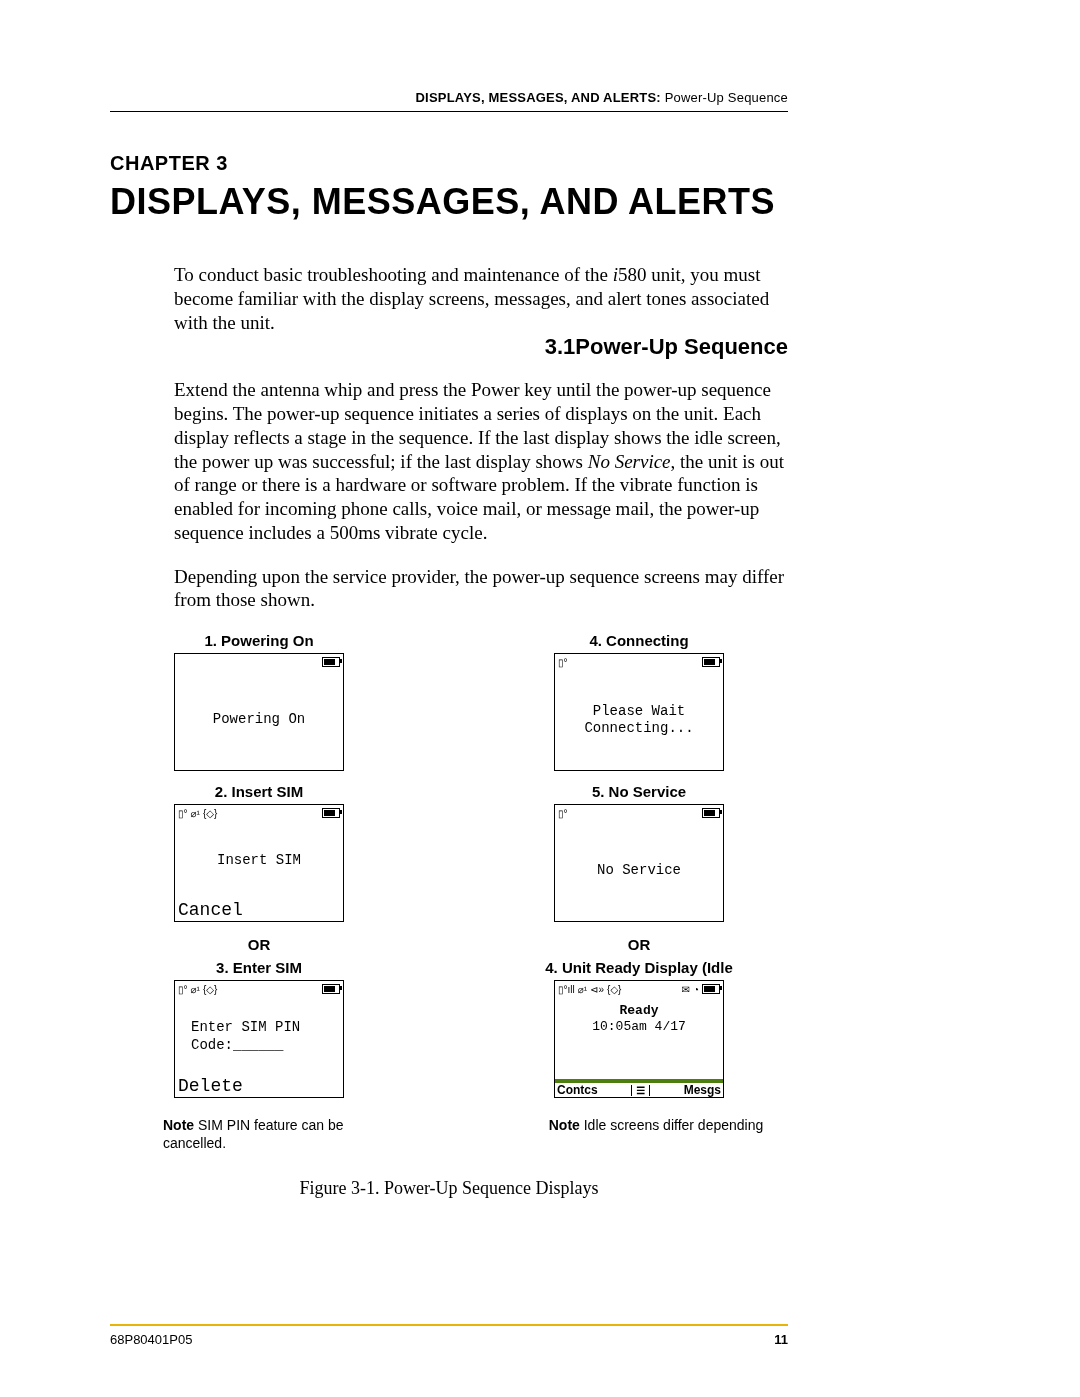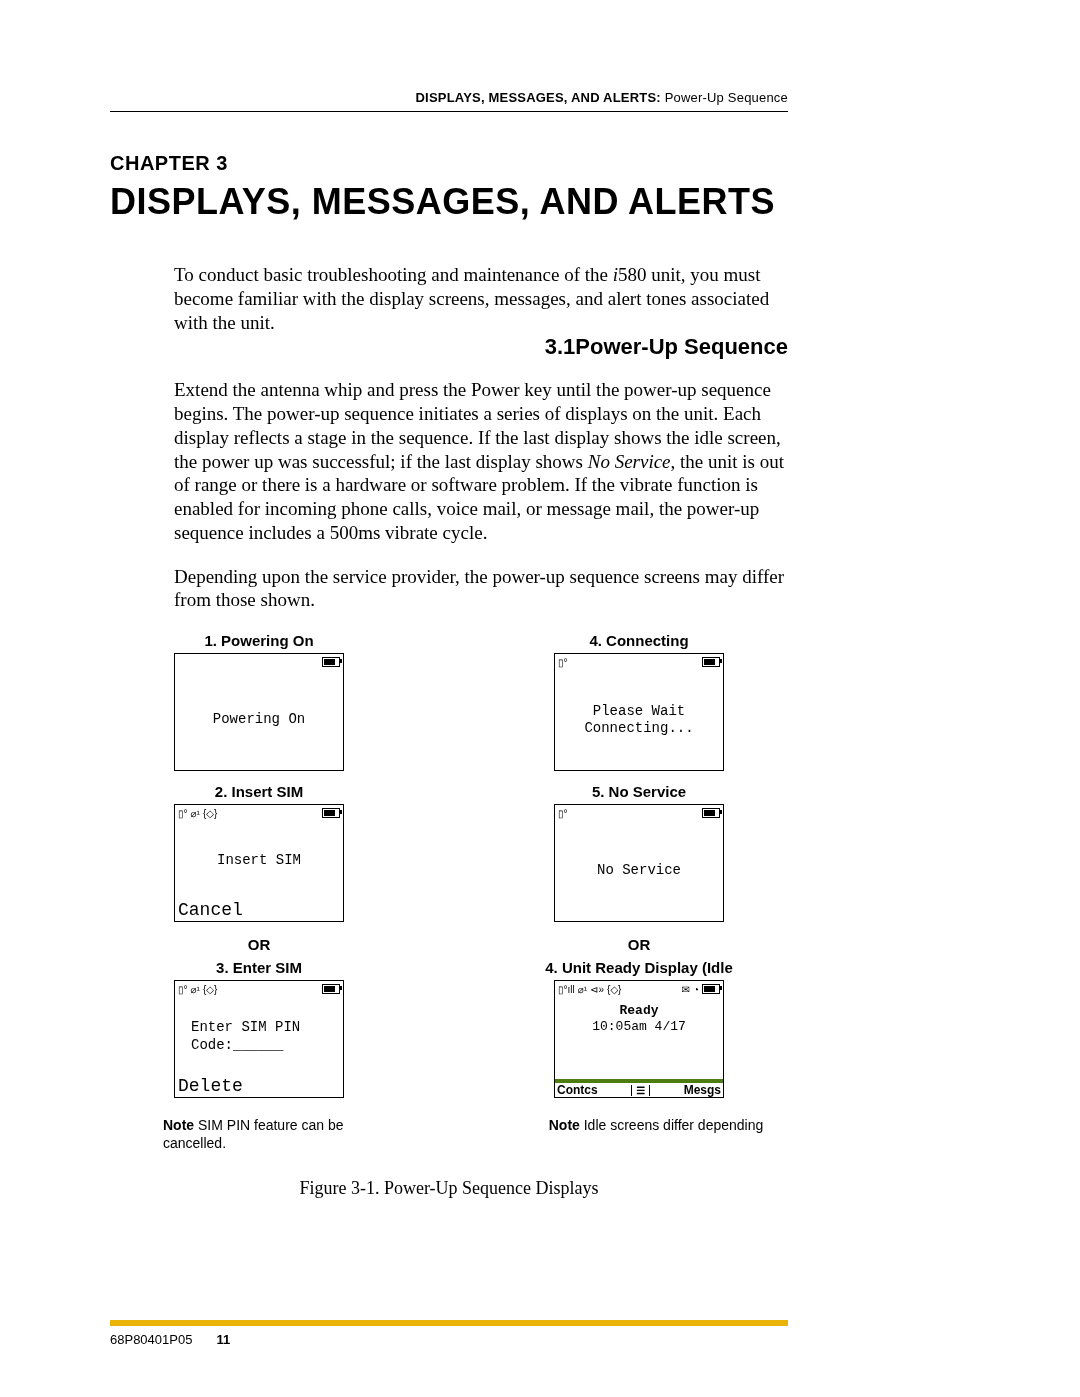--- a/index.html
+++ b/index.html
@@ -159,26 +159,26 @@
   }
   .note .note-label { font-weight: bold; }
   .figure-caption {
     font-size: 18px;
     text-align: center;
     margin-top: 16px;
   }
   .footer {
     position: absolute;
     left: 110px; right: 100px; bottom: 50px;
-    border-top: 6px solid #eab308;
+    border-top: 2px solid #eab308;
     padding-top: 6px;
     font-family: Helvetica, Arial, sans-serif;
     font-size: 13px;
     display: flex;
-    justify-content: flex-start;
+    justify-content: space-between;
   }
   .footer .page-num { font-weight: bold; margin-left: 24px; }
   .ic { font-family: Arial, sans-serif; font-size:10px; }
 </style>
 </head>
 <body>
 
 <div class="page">
 
   <div class="running-header">

